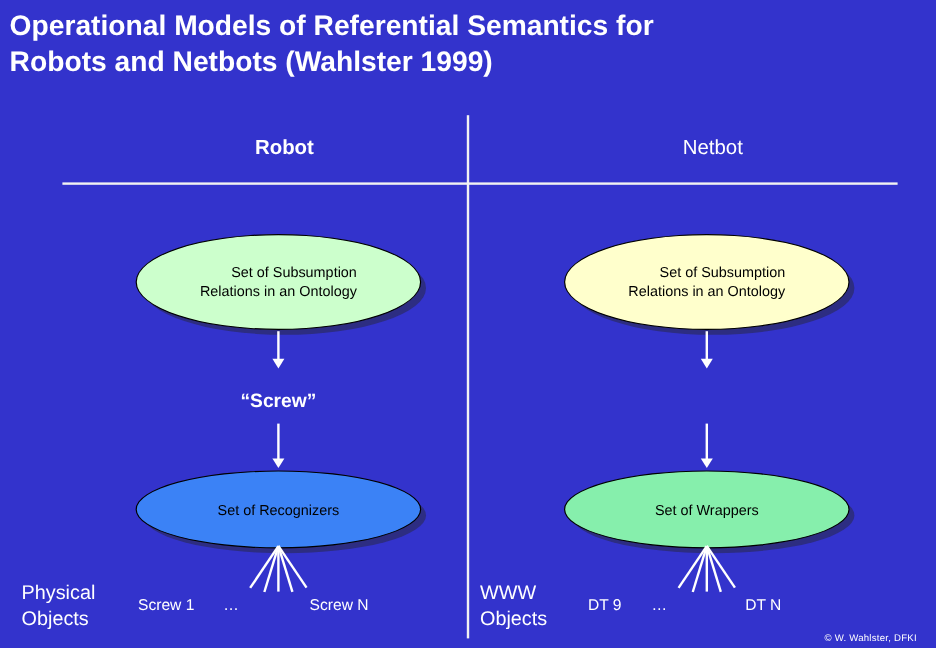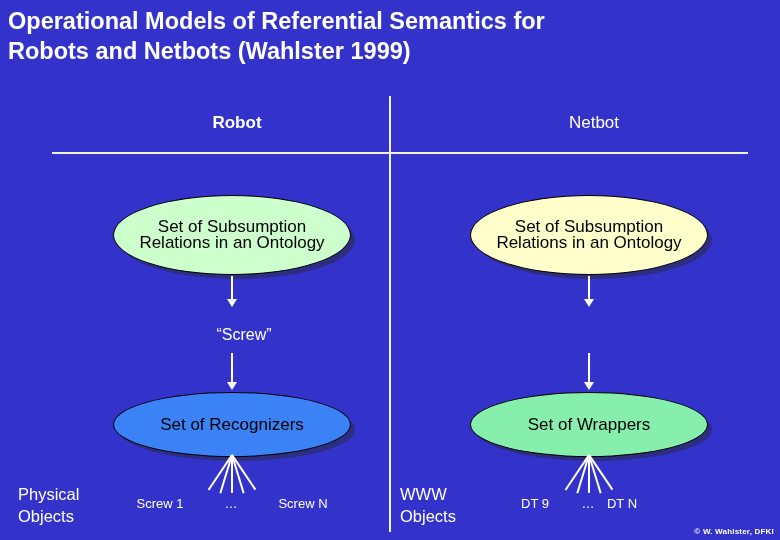--- a/index.html
+++ b/index.html
@@ -68,23 +68,23 @@
 
   
   .ellipse {
     position: absolute;
     border-radius: 50%;
     border: 1.5px solid #000000;
     box-sizing: border-box;
     display: flex;
     align-items: center;
     justify-content: center;
-    text-align: center;
+    text-align: right;
     color: #000000;
-    font-size: 17px;
+    font-size: 12px;
     line-height: 16px;
     white-space: pre-line;
     box-shadow: 5px 5px 0 -1px rgba(40,40,70,0.55);
   }
   #ell-robot-top {
     left: 113px; top: 195px; width: 238px; height: 80px;
     background: #ccffcc;
   }
   #ell-netbot-top {
     left: 470px; top: 195px; width: 238px; height: 80px;
@@ -134,21 +134,21 @@
   #arrow-n2 .head  { top: 29px; }
 
   
   .quote-label {
     position: absolute;
     color: #ffffff;
     font-size: 16px;
     text-align: center;
     width: 260px;
   }
-  #lbl-screw     { left: 114px; top: 326px; }
+  #lbl-screw     { left: 102px; top: 326px; font-weight: bold; }
   #lbl-departure { left: 459px; top: 326px; }
 
   
   .fan {
     position: absolute;
     top: 455px;
     width: 180px;
     height: 36px;
   }
   #fan-robot  { left: 142px; }
@@ -169,40 +169,38 @@
     white-space: pre-line;
   }
   #cat-physical { left: 18px;  top: 483px; }
   #cat-www      { left: 400px; top: 483px; }
 
   
   .leaf-label {
     position: absolute;
     color: #ffffff;
     font-size: 13px;
-    text-align: center;
     width: 90px;
     top: 496px;
   }
   #leaf-screw1  { left: 115px; }
   #leaf-screwdots { left: 186px; }
   #leaf-screwn  { left: 258px; }
   #leaf-dt1     { left: 490px; }
   #leaf-dtdots  { left: 543px; }
-  #leaf-dtn     { left: 577px; }
+  #leaf-dtn     { left: 621px; }
 
   
   #copyright {
     position: absolute;
-    right: 6px;
+    right: 16px;
     bottom: 4px;
     color: #ffffff;
     font-size: 8px;
     letter-spacing: 0.2px;
-    font-weight: bold;
   }
 </style>
 </head>
 <body>
 
 <div id="slide">
 
   <div id="title">Operational Models of Referential Semantics for
 Robots and Netbots (Wahlster 1999)</div>
 

